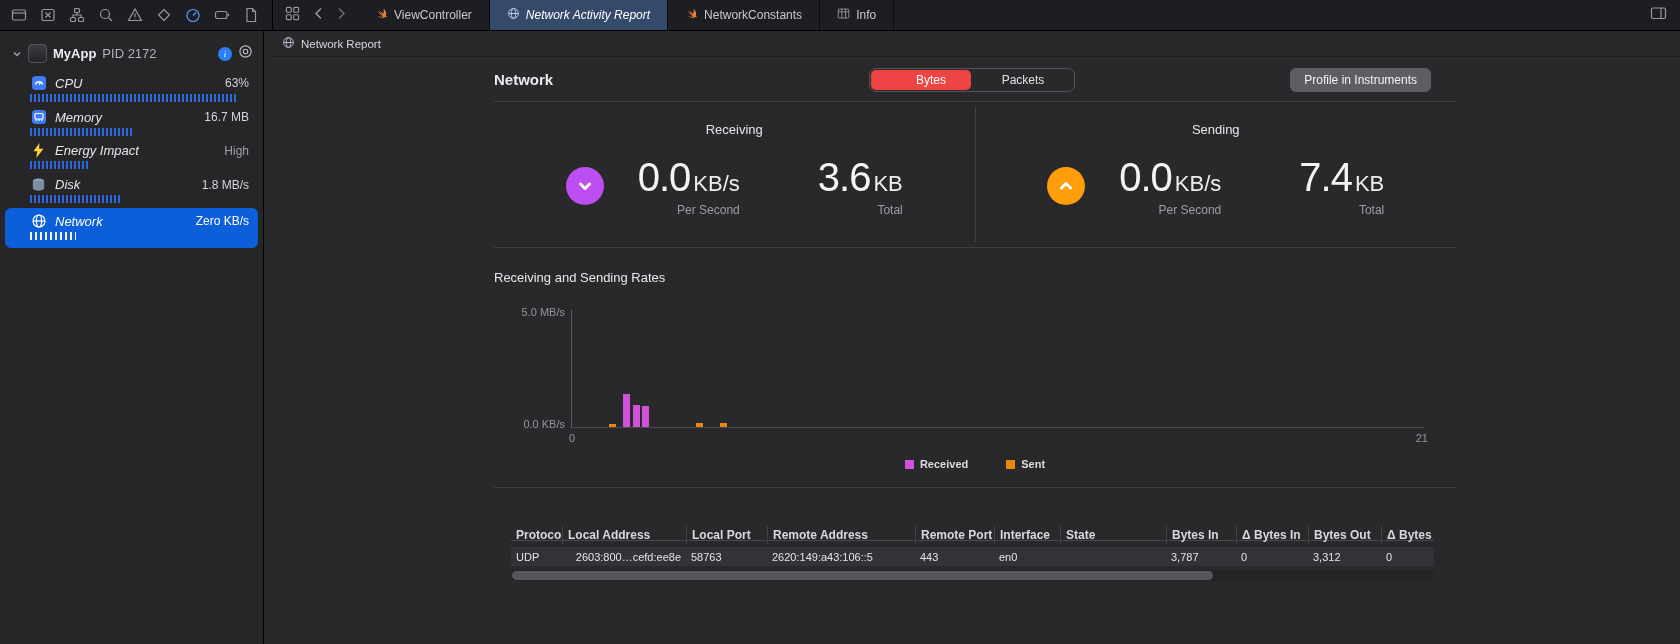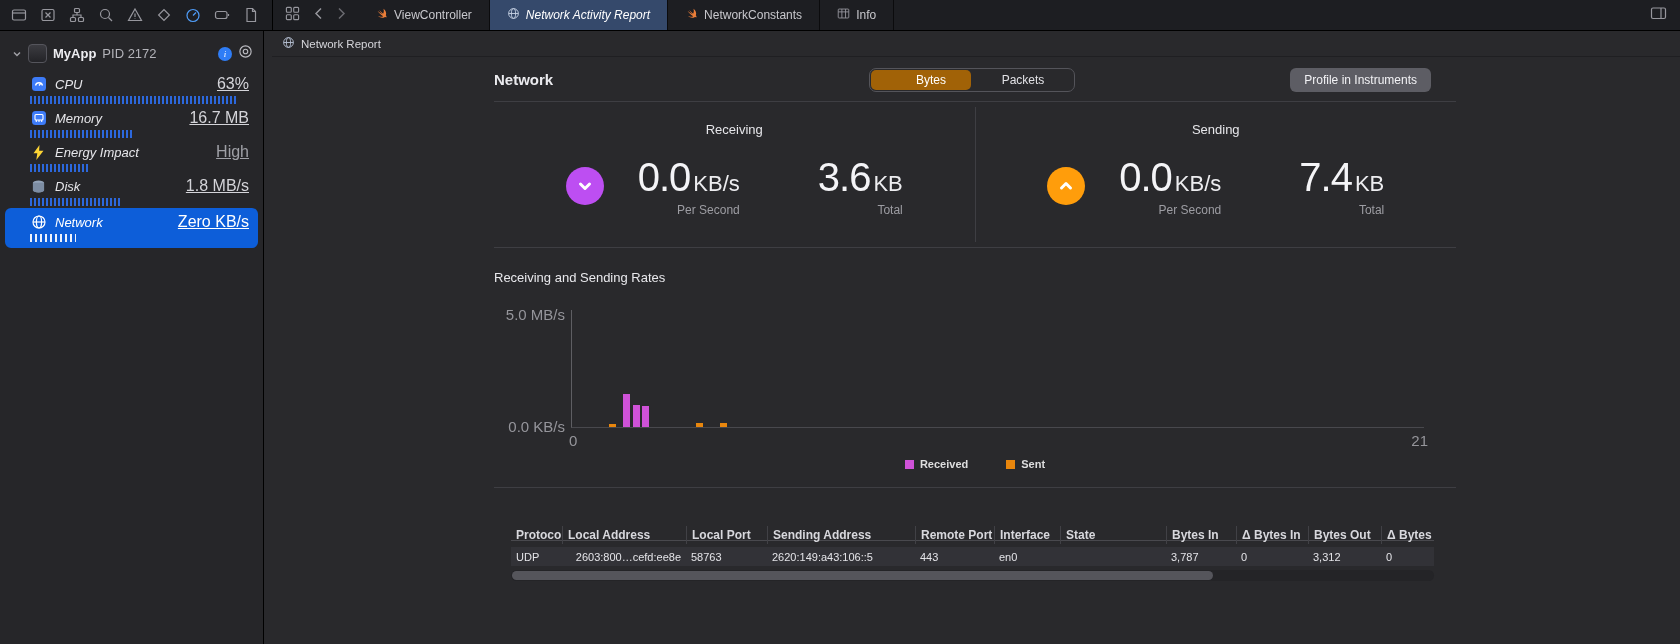--- a/index.html
+++ b/index.html
@@ -25,37 +25,37 @@
   .app-icon { width:19px; height:19px; border-radius:4px; background:linear-gradient(#3c3c41,#232327); border:1px solid #55555c; }
   .process-name { font-size:13px; font-weight:bold; color:#ededf1; }
   .process-pid { font-size:13px; color:#b3b3b9; }
   .spacer { flex:1; }
   .info-badge { width:14px; height:14px; border-radius:50%; background:#2f7df6; color:#fff; font-size:9px; font-style:italic; font-family:"Liberation Serif",serif; display:flex; align-items:center; justify-content:center; }
   .gauge-row { margin:1px 5px; padding:3px 9px 4px 25px; border-radius:6px; height:33px; }
   .gauge-row.selected { background:#0d5ed9; height:40px; padding-top:5px; }
   .gauge-line { display:flex; align-items:center; gap:8px; }
   .gicon { width:17px; display:flex; align-items:center; justify-content:center; flex:none; }
   .glabel { font-size:13px; color:#e6e6ea; flex:1;font-style:italic; }
-  .gvalue { font-size:16px; color:#d4d4d9;text-decoration:underline; }
+  .gvalue { font-size:12px; color:#d4d4d9; }
   .gvalue.dim { color:#9fa0a6; }
   .selected .glabel, .selected .gvalue { color:#fff; }
   .sparkline { height:8px; margin-top:3px; background-image:repeating-linear-gradient(90deg,#2c68dd 0 2px,transparent 2px 4px); }
   .sw0 { width:208px; } .sw1 { width:104px; } .sw2 { width:58px; } .sw3 { width:92px; }
   .sw4 { width:46px; background-image:repeating-linear-gradient(90deg,#eef2fc 0 2px,transparent 2px 5px); }
 
   
   .main { position:absolute; top:31px; left:272px; width:1408px; height:613px; background:#29292c; }
   .jumpbar { height:26px; display:flex; align-items:center; gap:6px; padding:0 10px; font-size:11.5px; color:#d5d5da; border-bottom:1px solid #1f1f22; }
   .report { margin-left:222px; width:962px; }
 
   .report-header { position:relative; height:45px; display:flex; align-items:center; border-bottom:1px solid #3e3e43; }
   .report-title { font-size:15px; font-weight:bold; color:#ebebef; }
   .segmented { position:absolute; left:375px; top:11px; display:flex; height:24px; border:1px solid #54545a; border-radius:7px; }
   .segment { width:100px; display:flex; align-items:center; justify-content:center; font-size:12px; color:#e1e1e5; border-radius:5px; margin:1px; }
-  .segment.selected { background:#a16207; color:#fff;padding-left:20px; }
+  .segment.selected { background:#ef4444; color:#fff;padding-left:20px; }
   .profile-btn { position:absolute; right:25px; top:11px; height:24px; padding:0 14px; background:#5d5d64; border:none; border-radius:6px; font-size:12px; color:#f2f2f5; font-family:"Liberation Sans",sans-serif; }
 
   .stats { display:flex; height:146px; border-bottom:1px solid #3e3e43; }
   .half { flex:1; padding-top:20px; }
   .half-title { text-align:center; font-size:13px; color:#e6e6ea; margin-bottom:18px; }
   .half-body { display:flex; align-items:center; justify-content:center; gap:34px; }
   .circle { width:38px; height:38px; border-radius:50%; display:flex; align-items:center; justify-content:center; flex:none; }
   .circle.recv { background:#bd4ef2; }
   .circle.send { background:#ff9d0b; }
   .stat { text-align:center; }
@@ -64,21 +64,21 @@
   .big { font-size:40px; color:#f4f4f7; letter-spacing:-1px; }
   .unit { font-size:22px; color:#ededf0; margin-left:3px; }
   .stat-cap { font-size:12px; color:#9d9da3; margin-top:3px;text-align:right; }
   .vdiv { width:1px; background:#3e3e43; margin:5px 0; }
 
   .section-title { font-size:13px; color:#e8e8ec; }
   .rates { padding:22px 0 17px; border-bottom:1px solid #3e3e43; }
   .chart-wrap { position:relative; margin-left:77px; width:853px; margin-top:25px; }
   .plot { position:relative; height:118px; border-left:1px solid #5e5e63; border-bottom:1px solid #48484d; }
   .plot .bar { position:absolute; bottom:0; width:7px; }
-  .axlab { position:absolute; font-size:15px; color:#95959b; white-space:nowrap; }
+  .axlab { position:absolute; font-size:11px; color:#95959b; white-space:nowrap; }
   .ylab.top { top:-4px; right:calc(100% + 6px); }
   .ylab.bot { top:108px; right:calc(100% + 6px); }
   .xlab.start { top:122px; left:-2px; }
   .xlab.end { top:122px; right:-4px; }
   .legend { display:flex; justify-content:center; gap:38px; margin-top:30px; }
   .legend-item { display:flex; align-items:center; gap:6px; font-size:11px; color:#dededf; font-weight:bold; }
   .swatch { width:9px; height:9px; display:inline-block; }
 
   .connections { padding-top:24px; }
   .table { margin:10px 0 0 17px; width:923px; overflow:hidden; }
@@ -383,21 +383,21 @@
           </div>
         </div>
     </div>
 
     <div class="connections">
       <div class="table">
         <div class="thead">
             <div class="th" style="width: 51px;">Protocol</div>
             <div class="th" style="width: 124px;">Local Address</div>
             <div class="th" style="width: 81px;">Local Port</div>
-            <div class="th" style="width: 148px;">Sending Address</div>
+            <div class="th" style="width: 148px;">Remote Address</div>
             <div class="th" style="width: 79px;">Remote Port</div>
             <div class="th" style="width: 66px;">Interface</div>
             <div class="th" style="width: 106px;">State</div>
             <div class="th" style="width: 70px;">Bytes In</div>
             <div class="th" style="width: 72px;">Δ Bytes In</div>
             <div class="th" style="width: 73px;">Bytes Out</div>
             <div class="th" style="width: 53px;">Δ Bytes</div>
           </div>
         <div class="tbody">
             <div class="tr">

